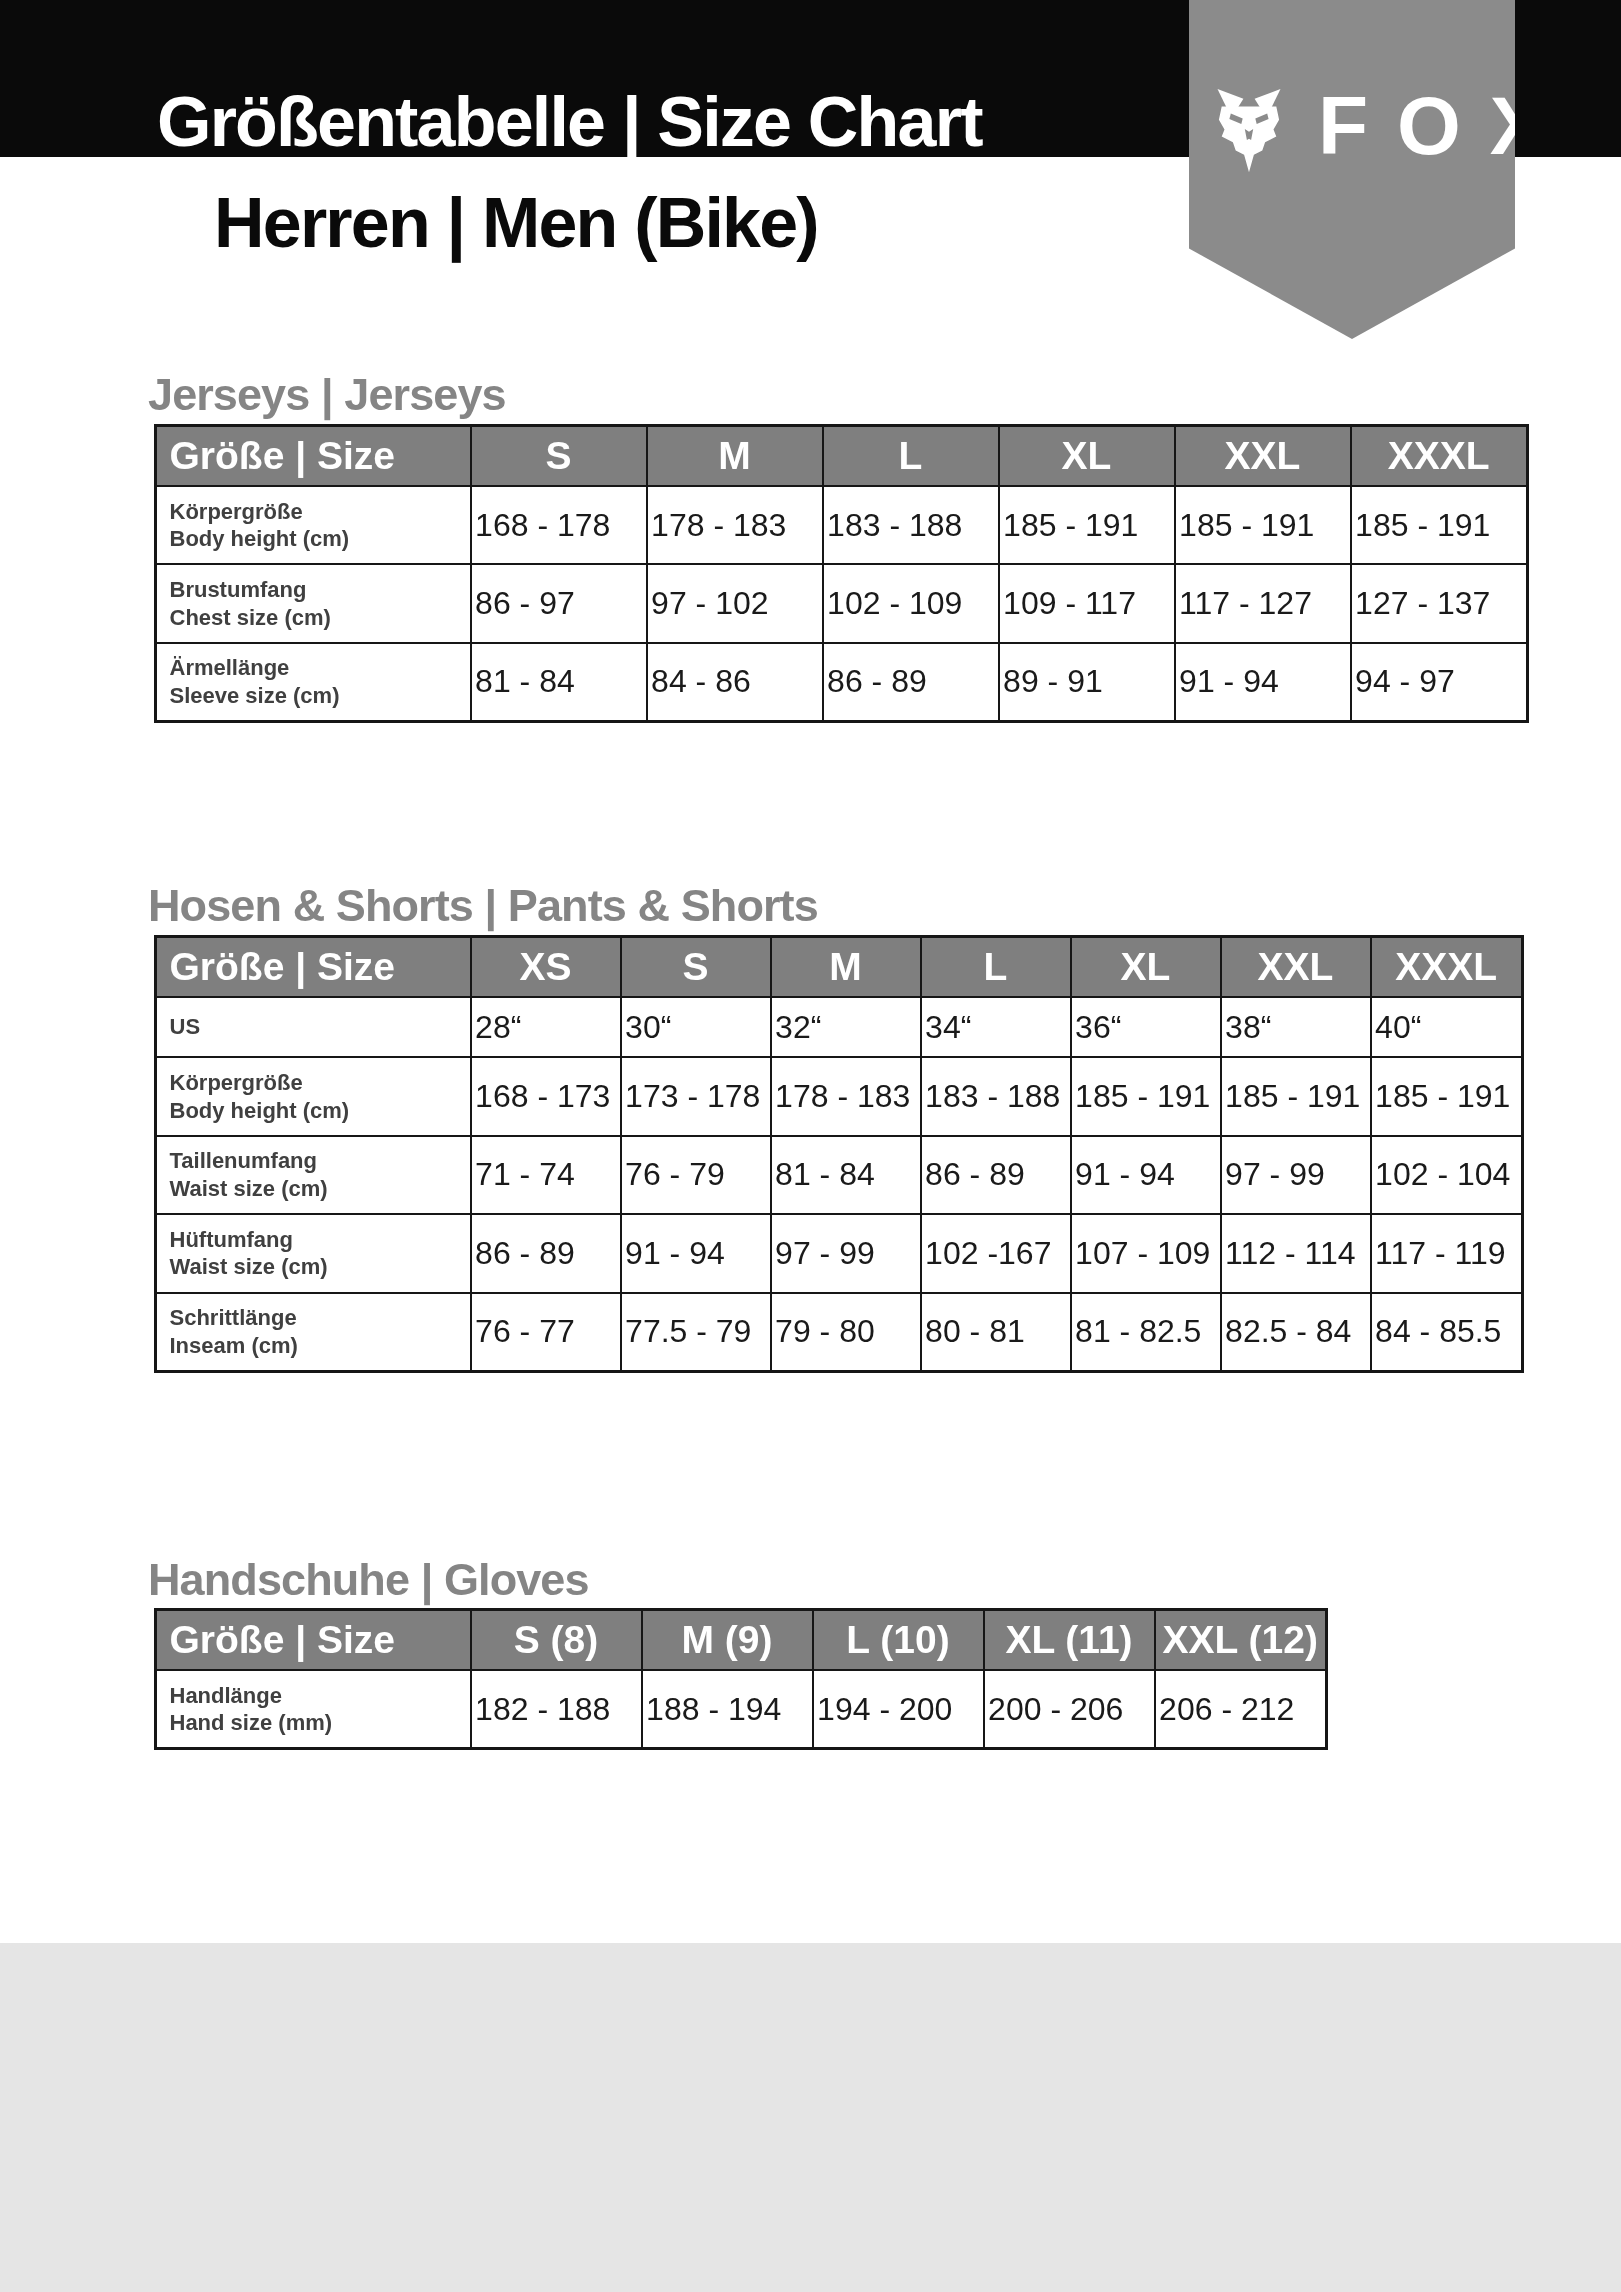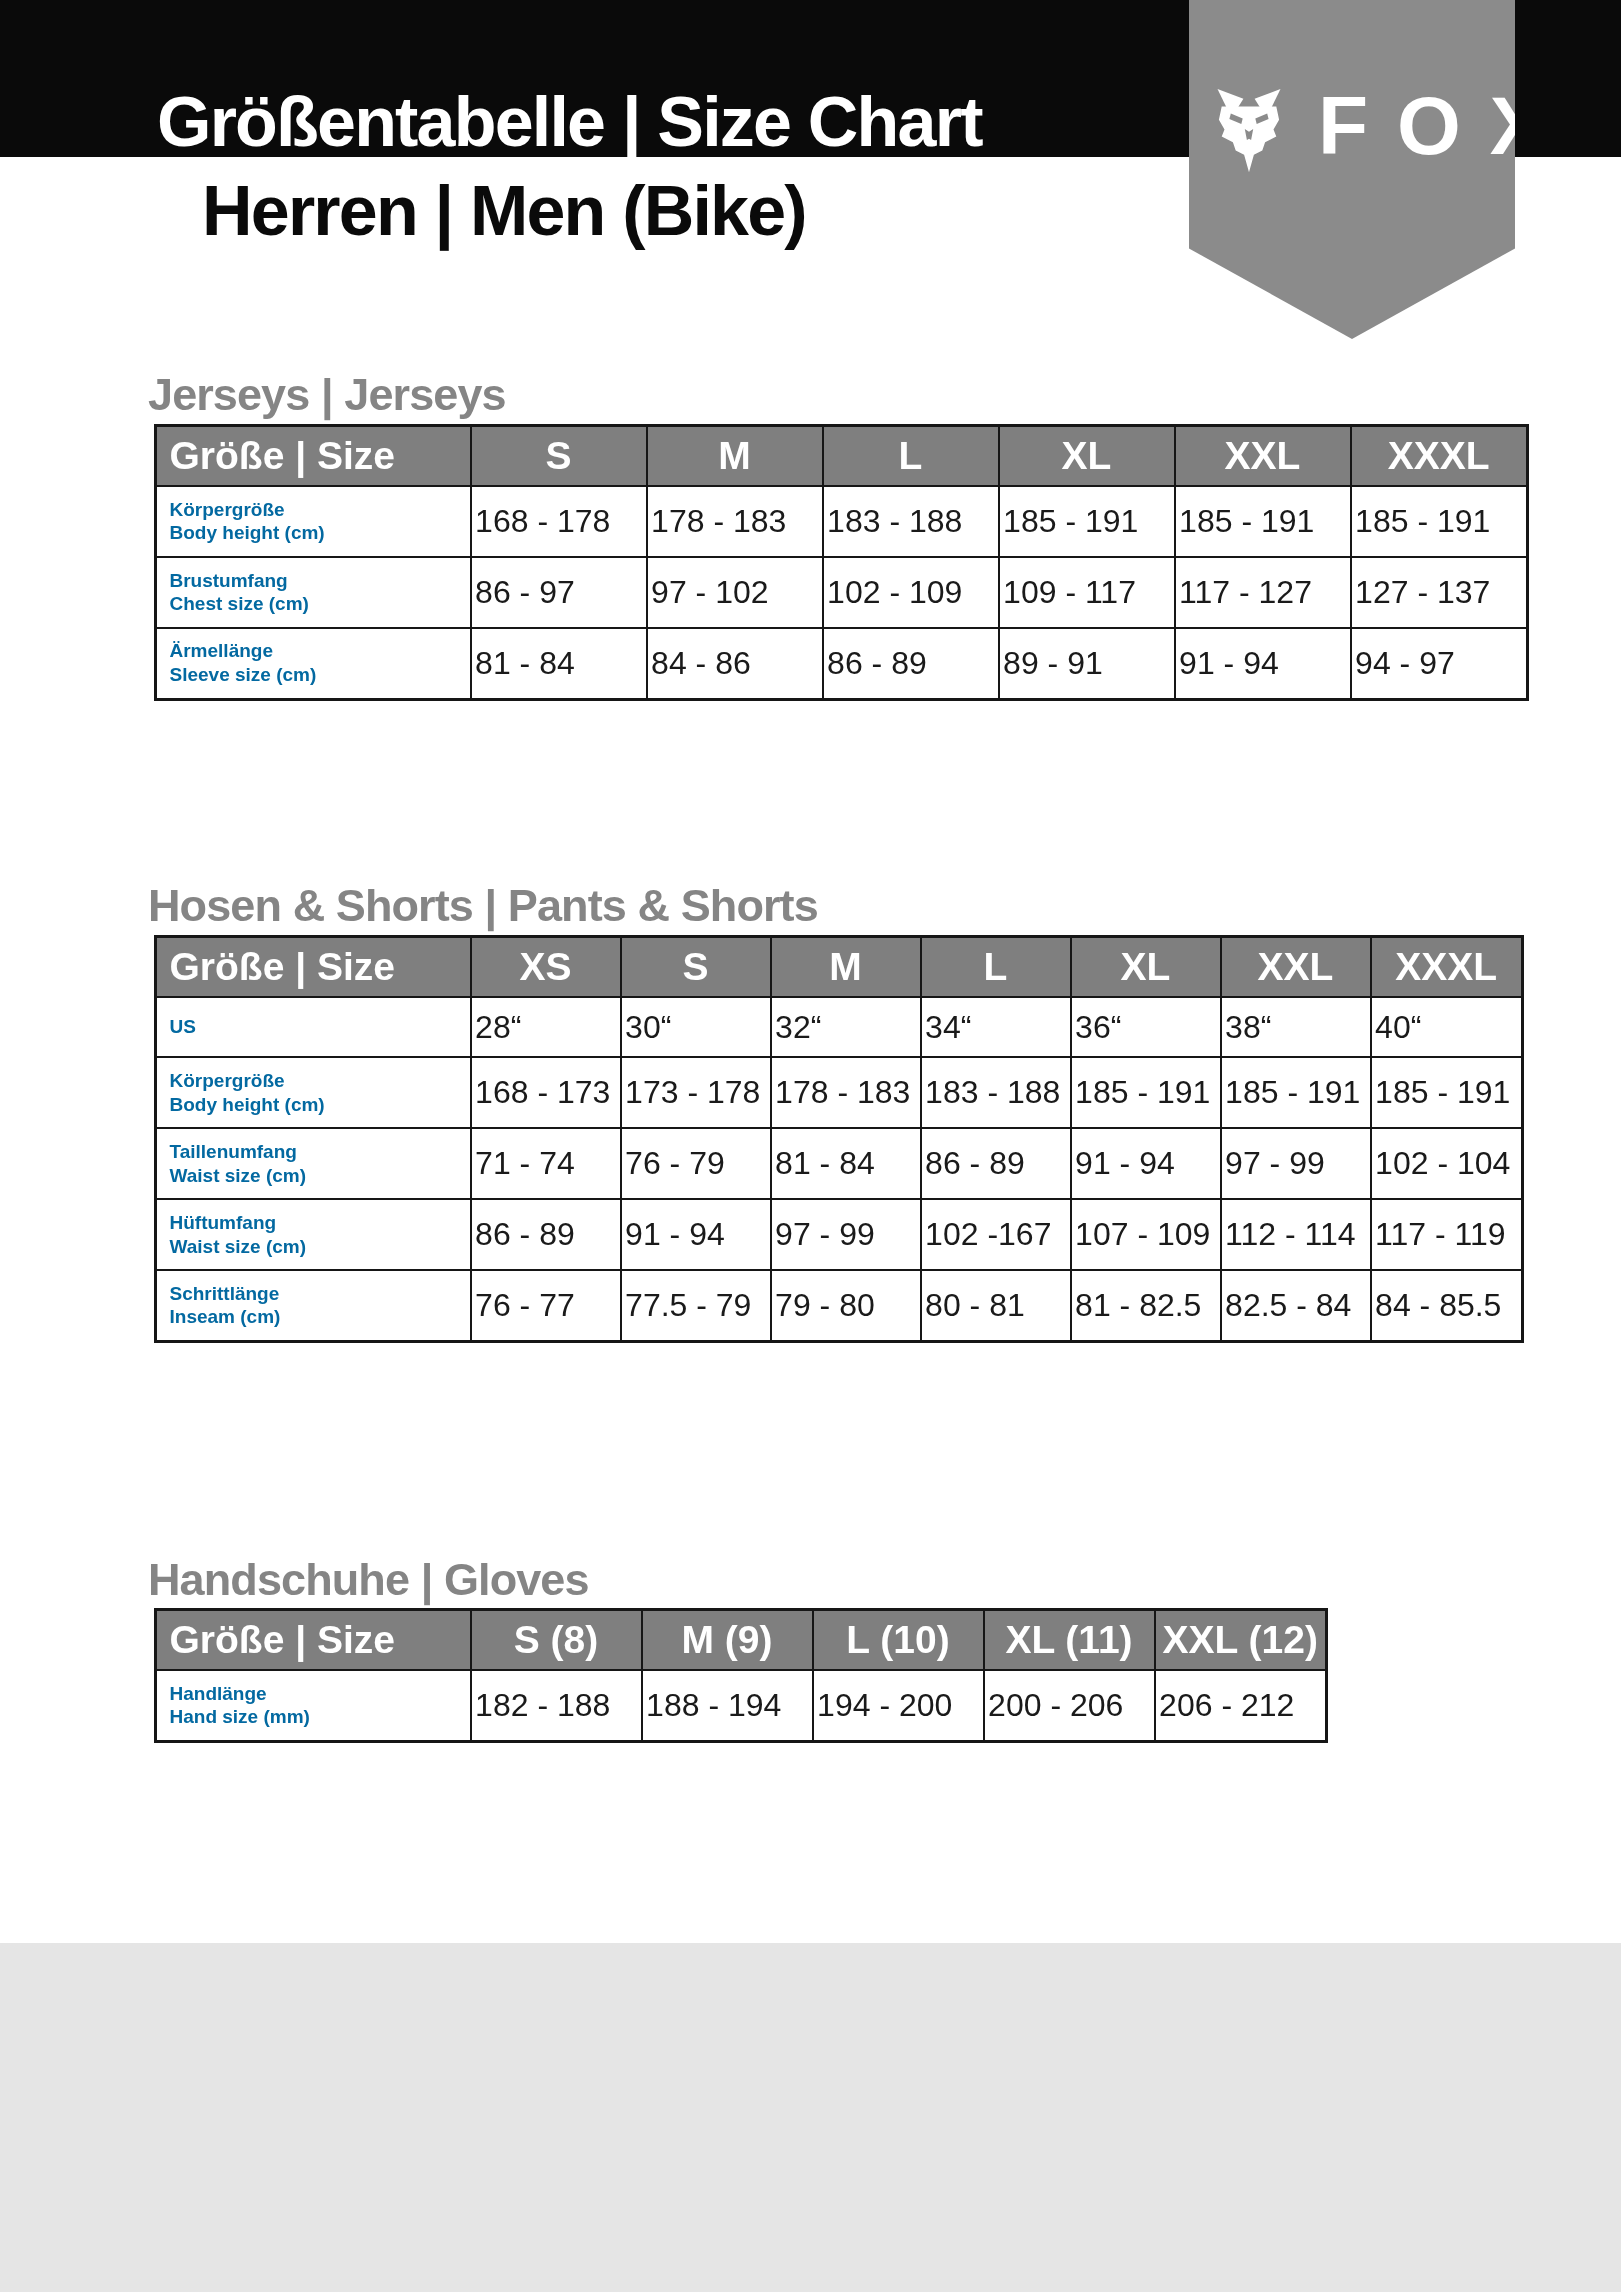--- a/index.html
+++ b/index.html
@@ -10,21 +10,21 @@
   
   .topbar {
     position:absolute; left:0; top:0; width:1621px; height:157px; background:#0a0a0a;
   }
   .main-title {
     position:absolute; left:157px; bottom:0px; margin:0;
     color:#ffffff; font-size:70px; font-weight:700; letter-spacing:-1.8px;
     line-height:1.0; white-space:nowrap;
   }
   .subtitle {
-    position:absolute; left:202px; top:176px; margin:0;
+    position:absolute; left:202px; top:176px; margin:12px;
     color:#0a0a0a; font-size:70px; font-weight:700; letter-spacing:-1.8px;
     line-height:1.0; white-space:nowrap;
   }
   
   .ribbon {
     position:absolute; left:1189px; top:0; width:326px; height:339px;
     background:#8b8b8b;
     clip-path:polygon(0 0, 100% 0, 100% 73.3%, 50% 100%, 0 73.3%);
   }
   .ribbon svg { position:absolute; left:25px; top:88px; }
@@ -50,21 +50,21 @@
   #t2-table { top:935px; width:1370px; }
   #t3-table { top:1608px; width:1171px; }
   table.sizes th, table.sizes td { border:2.7px solid #161616; }
   table.sizes thead th {
     background:#7f7f7f; color:#ffffff; height:56px;
     font-size:39px; font-weight:700; text-align:center; letter-spacing:0;
   }
   table.sizes thead th.corner { text-align:left; padding-left:12.5px; }
   table.sizes tbody th.rowlabel {
     text-align:left; vertical-align:middle; padding:10.7px 12.5px;
-    font-size:19px; font-weight:700; color:#0369a1; line-height:1.25;
+    font-size:22px; font-weight:700; color:#404040; line-height:1.25;
   }
   table.sizes tbody th.rowlabel span { display:block; }
   table.sizes tbody td {
     text-align:left; vertical-align:middle; padding:10.7px 3.6px;
     font-size:32px; font-weight:400; color:#1a1a1a; white-space:nowrap;
   }
   
   .footer-line { position:absolute; left:0; top:2251px; width:1621px; height:2.7px; background:#c9c9c9; }
   .footerbar  { position:absolute; left:0; top:2253px; width:1621px; height:39px; background:#0d0d0d; }
 </style>

